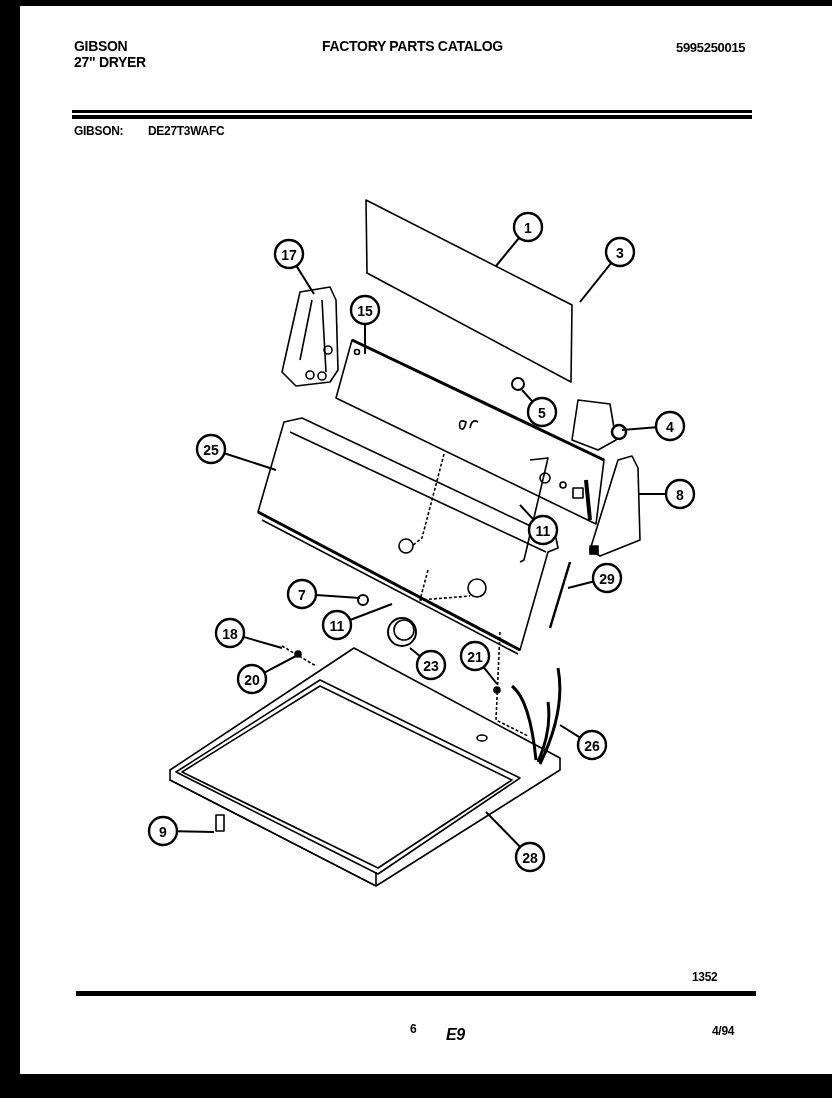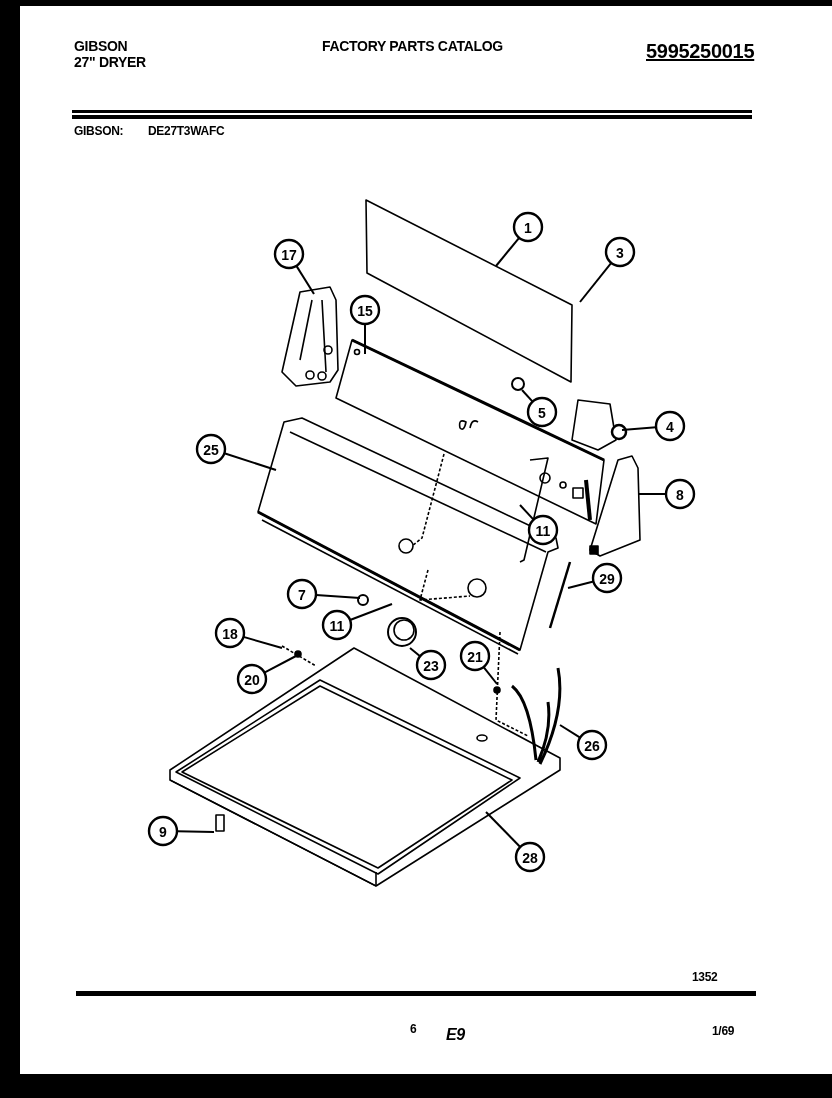--- a/index.html
+++ b/index.html
@@ -4,21 +4,21 @@
 <style>
   html, body { margin:0; padding:0; }
   body { width:832px; height:1098px; background:#000; position:relative; overflow:hidden;
          font-family:"Liberation Sans", sans-serif; }
   #sheet { position:absolute; left:20px; top:6px; width:812px; height:1068px; background:#fff; }
   .hdr { position:absolute; font-weight:bold; color:#000; font-family:"Liberation Sans", sans-serif;
          letter-spacing:-0.3px; }
   #brand { left:74px; top:38px; font-size:14px; line-height:16px; }
   #brand div { white-space:nowrap; }
   #catalog-title { left:314px; top:38px; font-size:14px;margin-left:8px; }
-  #catalog-number { left:646px; top:40px; font-size:20px;text-decoration:underline; }
+  #catalog-number { left:676px; top:40px; font-size:13px; }
   .rule { position:absolute; background:#000; }
   #rule-top1 { left:72px; top:110px; width:680px; height:3px; }
   #rule-top2 { left:72px; top:115px; width:680px; height:4px; }
   #model-label { left:74px; top:124px; font-size:12px; }
   #model-value { left:148px; top:124px; font-size:12px; }
   #drawing-no { left:692px; top:970px; font-size:12px; }
   #rule-bottom { left:76px; top:991px; width:680px; height:5px; }
   #page-no { left:410px; top:1022px; font-size:12px; }
   #section-code { left:446px; top:1026px; font-size:16px;font-style:italic; }
   #date-code { left:712px; top:1024px; font-size:12px; }
@@ -204,13 +204,13 @@
         <circle cx="530" cy="857" r="14"></circle>
         <text x="530" y="858">28</text>
       </g>
     </g>
 </svg>
 
 <div class="hdr" id="drawing-no">1352</div>
 <div class="rule" id="rule-bottom"></div>
 <div class="hdr" id="page-no">6</div>
 <div class="hdr" id="section-code">E9</div>
-<div class="hdr" id="date-code">1/69</div>
+<div class="hdr" id="date-code">4/94</div>
 
 </body></html>

